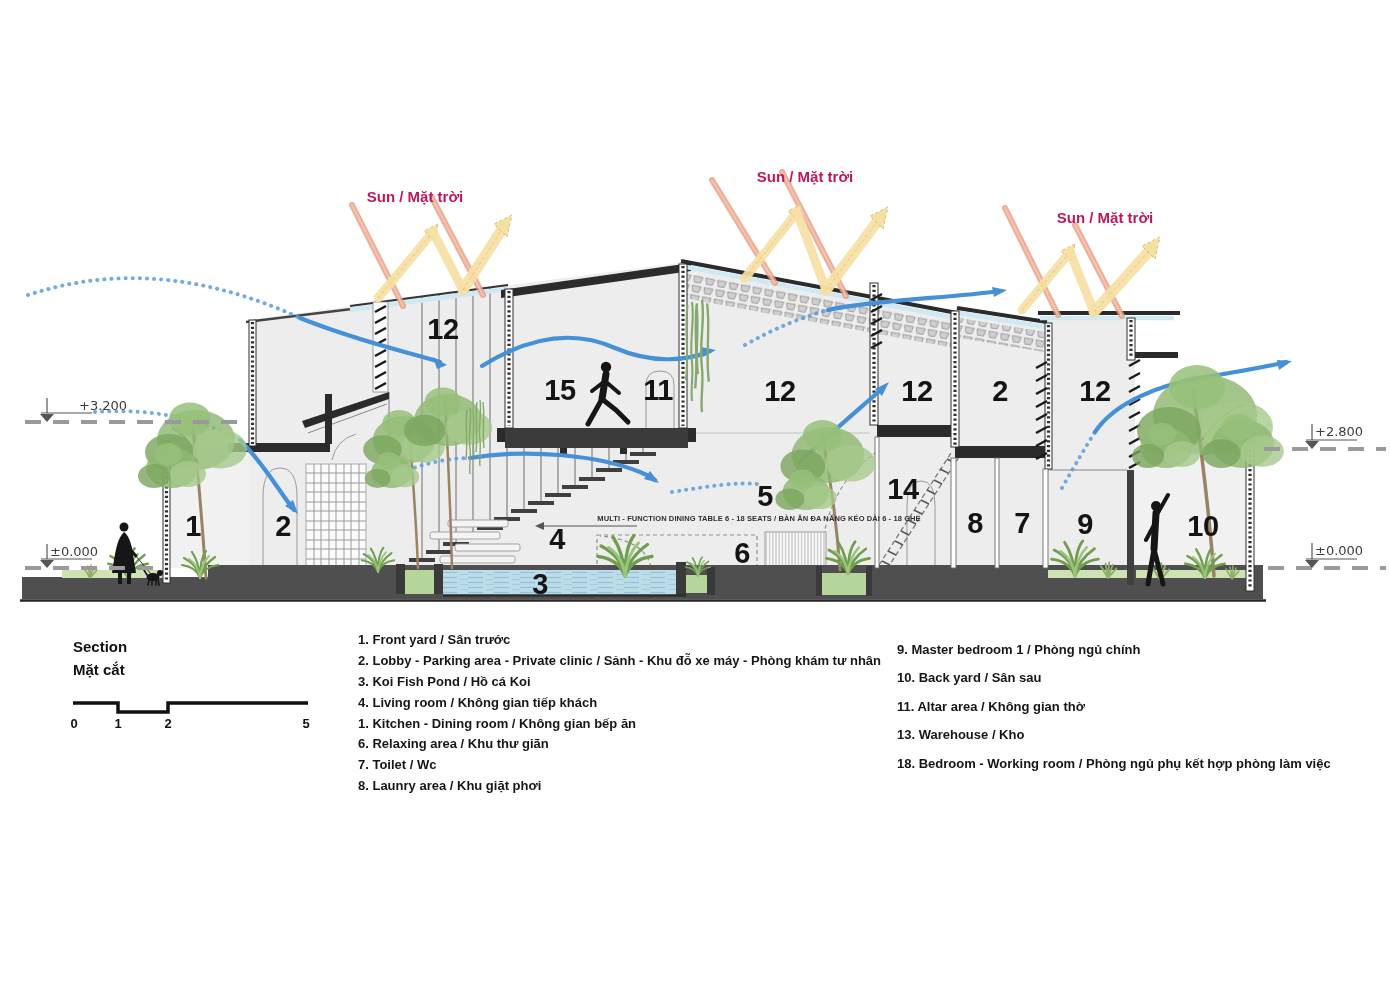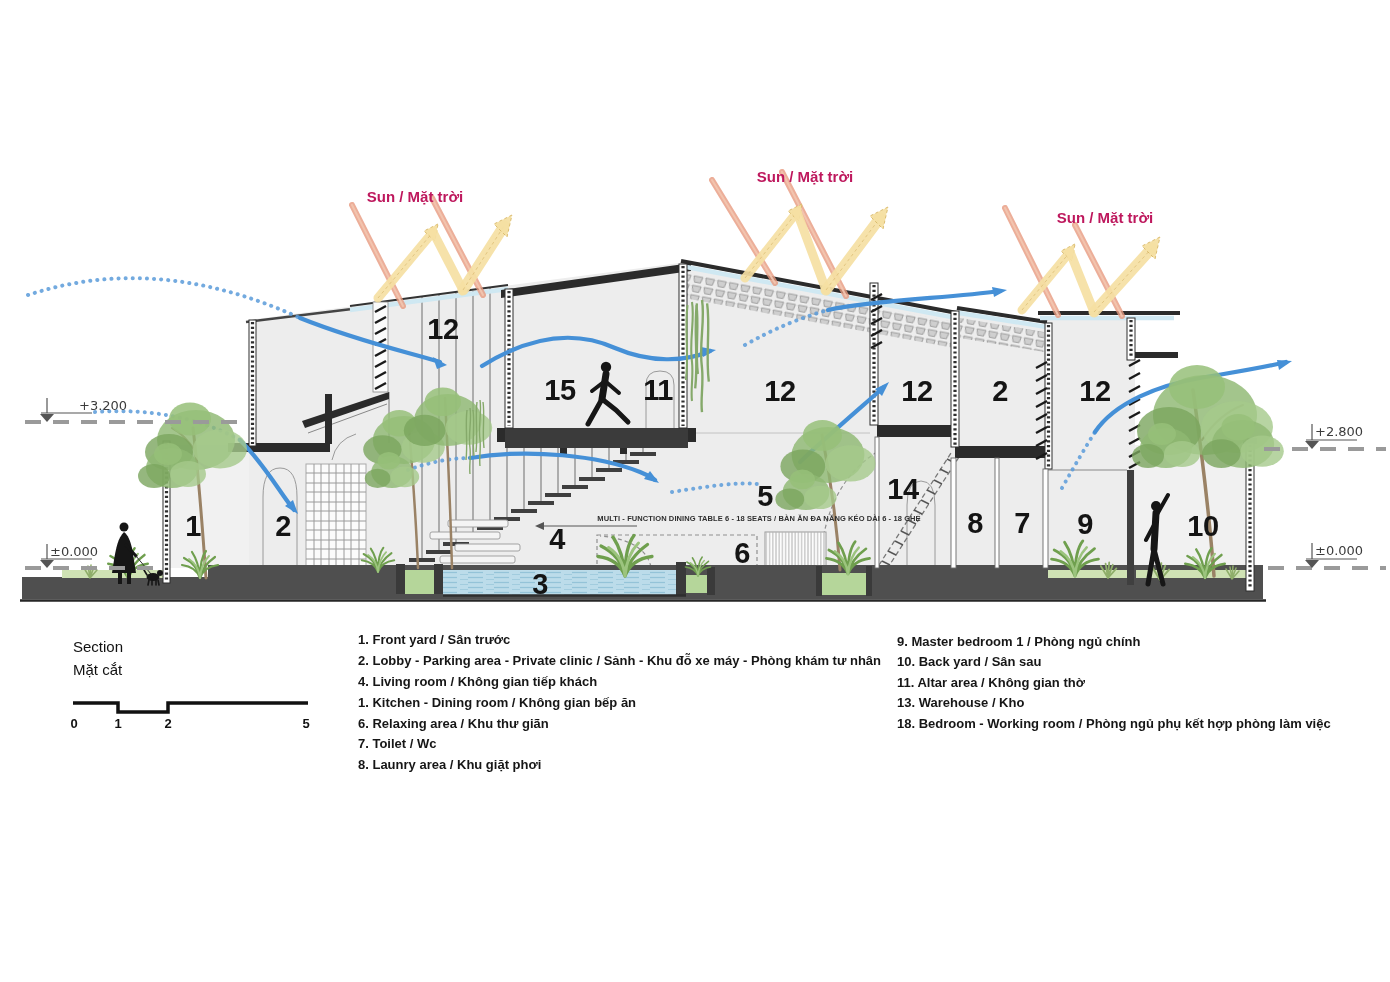--- a/index.html
+++ b/index.html
@@ -5,25 +5,25 @@
   html,body{margin:0;padding:0;background:#fff;}
   #canvas{position:relative;width:1390px;height:982px;background:#ffffff;overflow:hidden;
           font-family:"Liberation Sans", sans-serif;}
   #canvas svg{position:absolute;left:0;top:0;}
   .abs{position:absolute;white-space:nowrap;}
   .ctr{transform:translate(-50%,-50%);}
   .sun-label{font-size:15px;font-weight:bold;color:#be185d;}
   .room-marker{font-size:29px;font-weight:bold;color:#141414;letter-spacing:-0.5px;}
   .lvl{font-size:13px;color:#3c3c3c;font-family:"DejaVu Sans",sans-serif;}
   .note{font-size:7.5px;font-weight:bold;color:#2e2e2e;letter-spacing:0.1px;}
-  .ttl{font-size:15px;font-weight:normal;color:#111;}
+  .ttl{font-size:15px;font-weight:bold;color:#111;}
   .tick{font-size:13px;font-weight:bold;color:#111;}
   .legend-col{position:absolute;font-size:13px;font-weight:bold;color:#161616;}
   .legend-col div{height:20.9px;line-height:20.9px;}
-  .legend-col.right div{height:20.4px;line-height:20.4px;}
+  .legend-col.right div{height:20.4px;line-height:20.4px;margin-top:8px;}
   
   .dw rect{fill:#ffffff;stroke:#2e2e2e;stroke-width:1;}
   .dwl{stroke:#2e2e2e;stroke-width:3.2;stroke-dasharray:2.2 2.6;}
   .thinwall{fill:#ffffff;stroke:#6a6a6a;stroke-width:0.9;}
   .slab{fill:#2b2b2b;}
   .outline{stroke:#9a9a9a;stroke-width:1;fill:none;}
   .dash{stroke:#8f8f8f;stroke-width:1.2;fill:none;stroke-dasharray:4 3;}
   .lvl-dash{stroke:#9a9a9a;stroke-width:4;stroke-dasharray:16 12;fill:none;}
   .lvl-sym{stroke:#555;stroke-width:1.2;}
   .arr{stroke:#4590d7;stroke-width:4.2;fill:none;stroke-linecap:round;}
@@ -500,20 +500,21 @@
 <div class="abs ttl" style="left:73px;top:638px;">Section</div>
 <div class="abs ttl" style="left:73px;top:661px;">Mặt cắt</div>
 <div class="abs ctr tick" style="left:74px;top:723px;">0</div>
 <div class="abs ctr tick" style="left:118px;top:723px;">1</div>
 <div class="abs ctr tick" style="left:168px;top:723px;">2</div>
 <div class="abs ctr tick" style="left:306px;top:723px;">5</div>
 
 <div class="legend-col" style="left:358px;top:630px;">
   <div>1. Front yard / Sân trước</div>
   <div>2. Lobby - Parking area - Private clinic / Sảnh - Khu đỗ xe máy - Phòng khám tư nhân</div>
+  <div>3. Koi Fish Pond / Hồ cá Koi</div>
   <div>4. Living room / Không gian tiếp khách</div>
   <div>1. Kitchen - Dining room / Không gian bếp ăn</div>
   <div>6. Relaxing area / Khu thư giãn</div>
   <div>7. Toilet / Wc</div>
   <div>8. Launry area / Khu giặt phơi</div>
 </div>
 <div class="legend-col right" style="left:897px;top:632px;">
   <div>9. Master bedroom 1 / Phòng ngủ chính</div>
   <div>10. Back yard / Sân sau</div>
   <div>11. Altar area / Không gian thờ</div>

